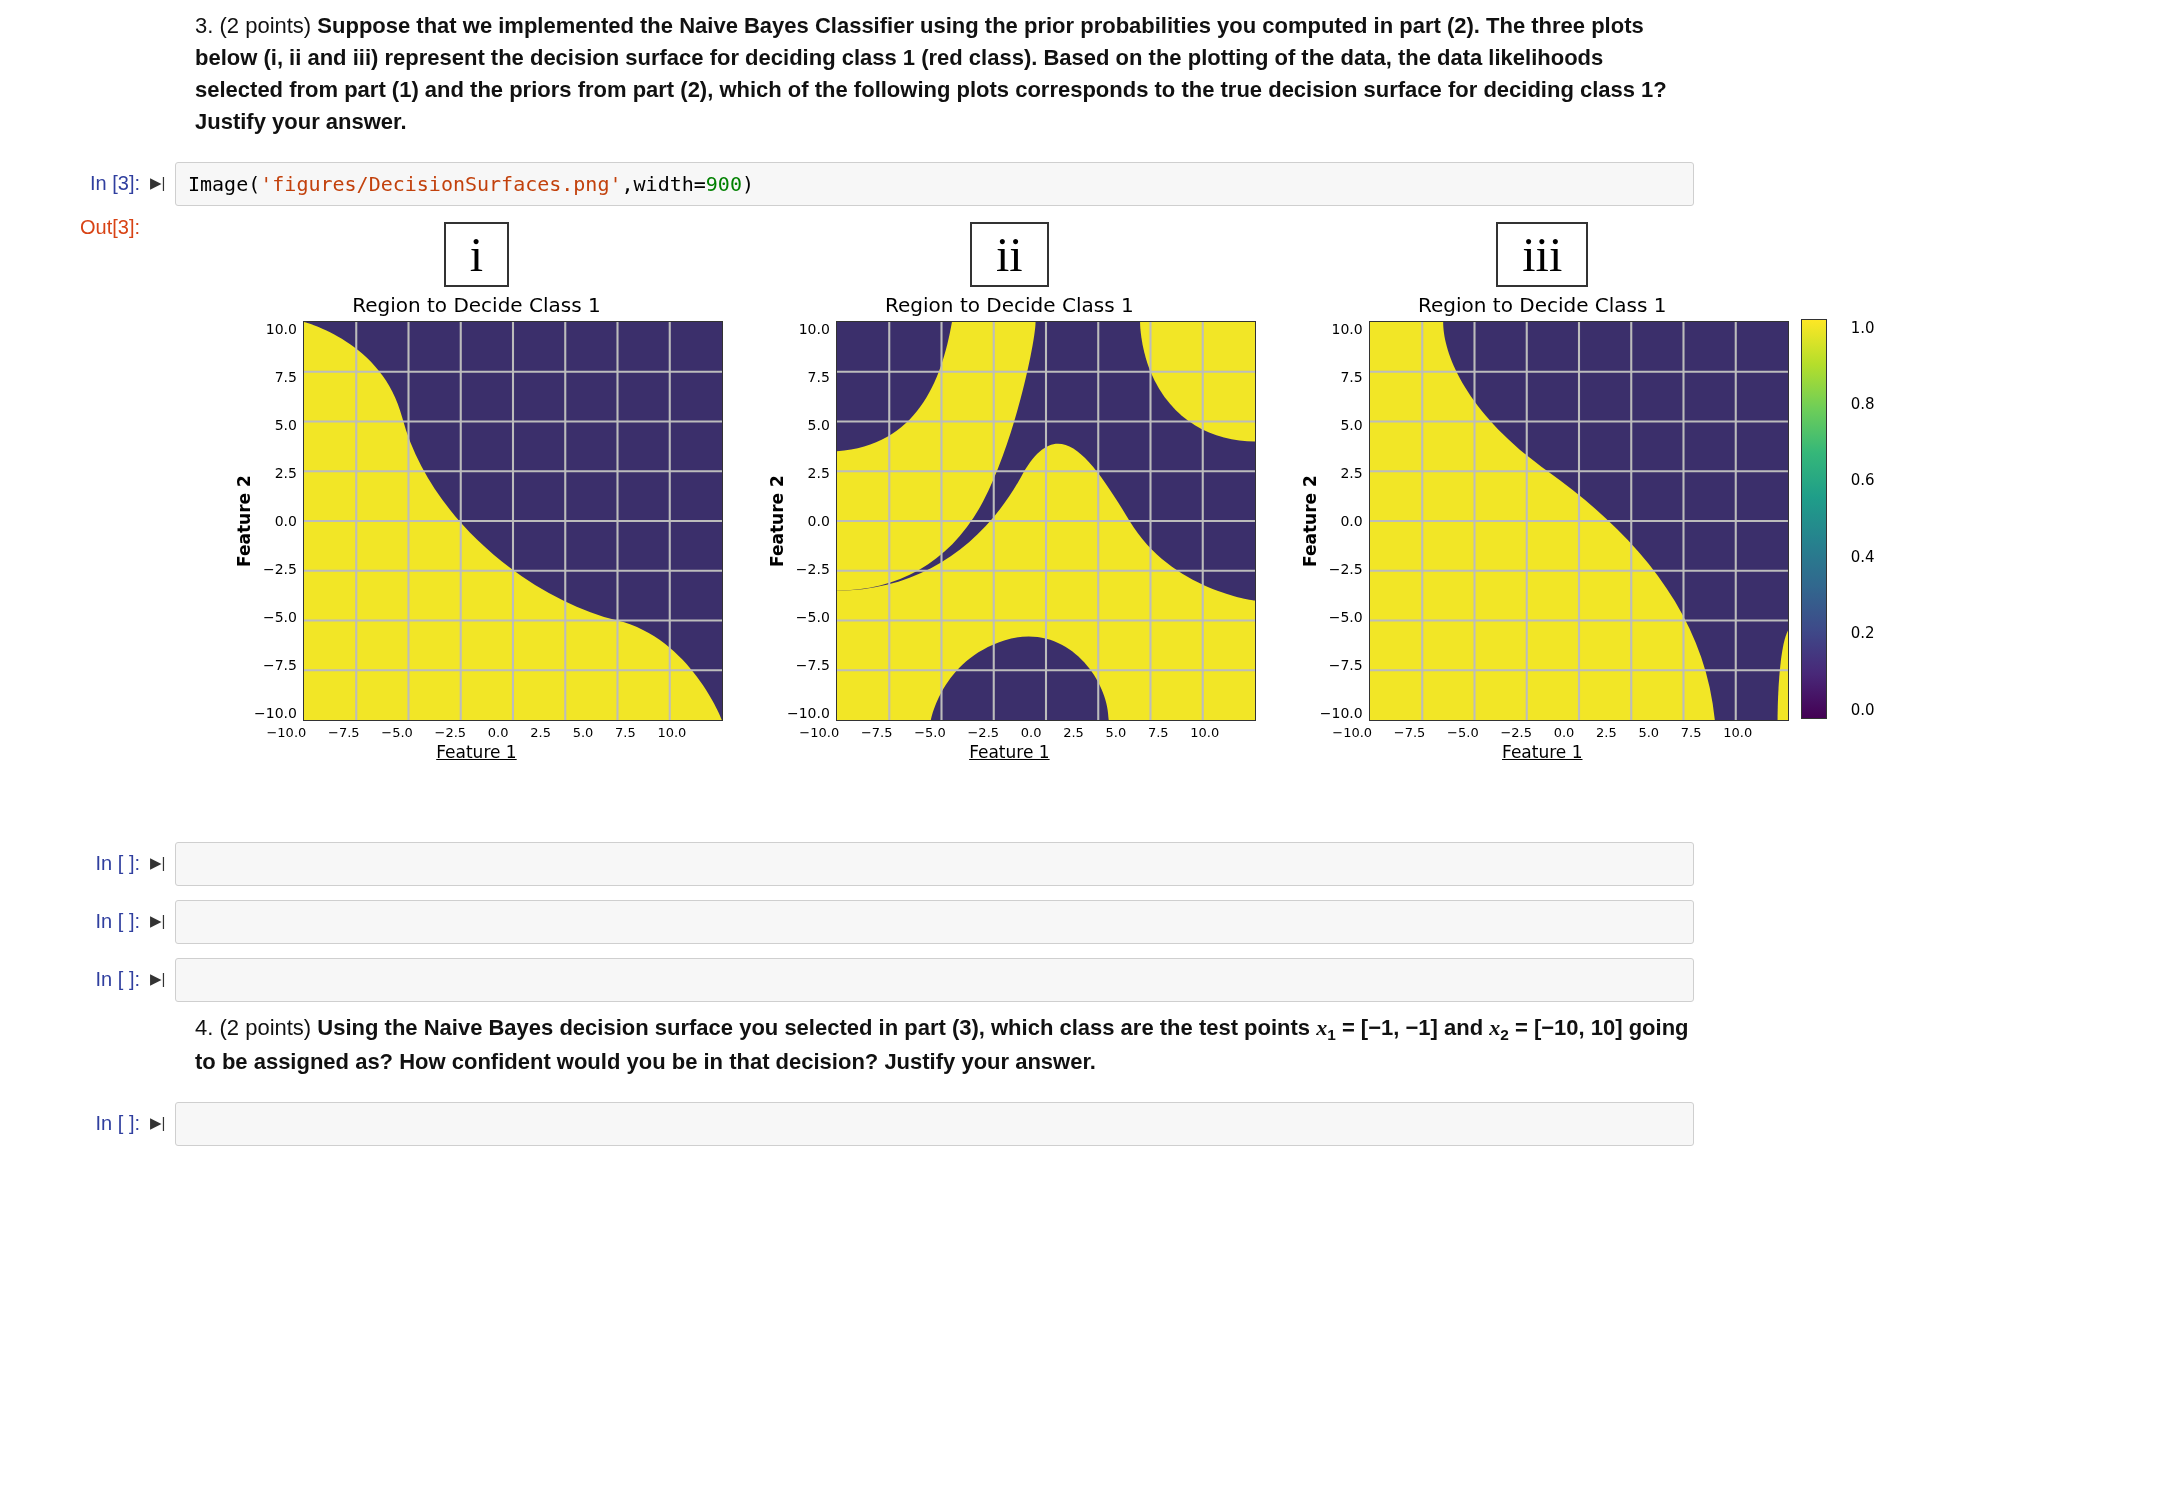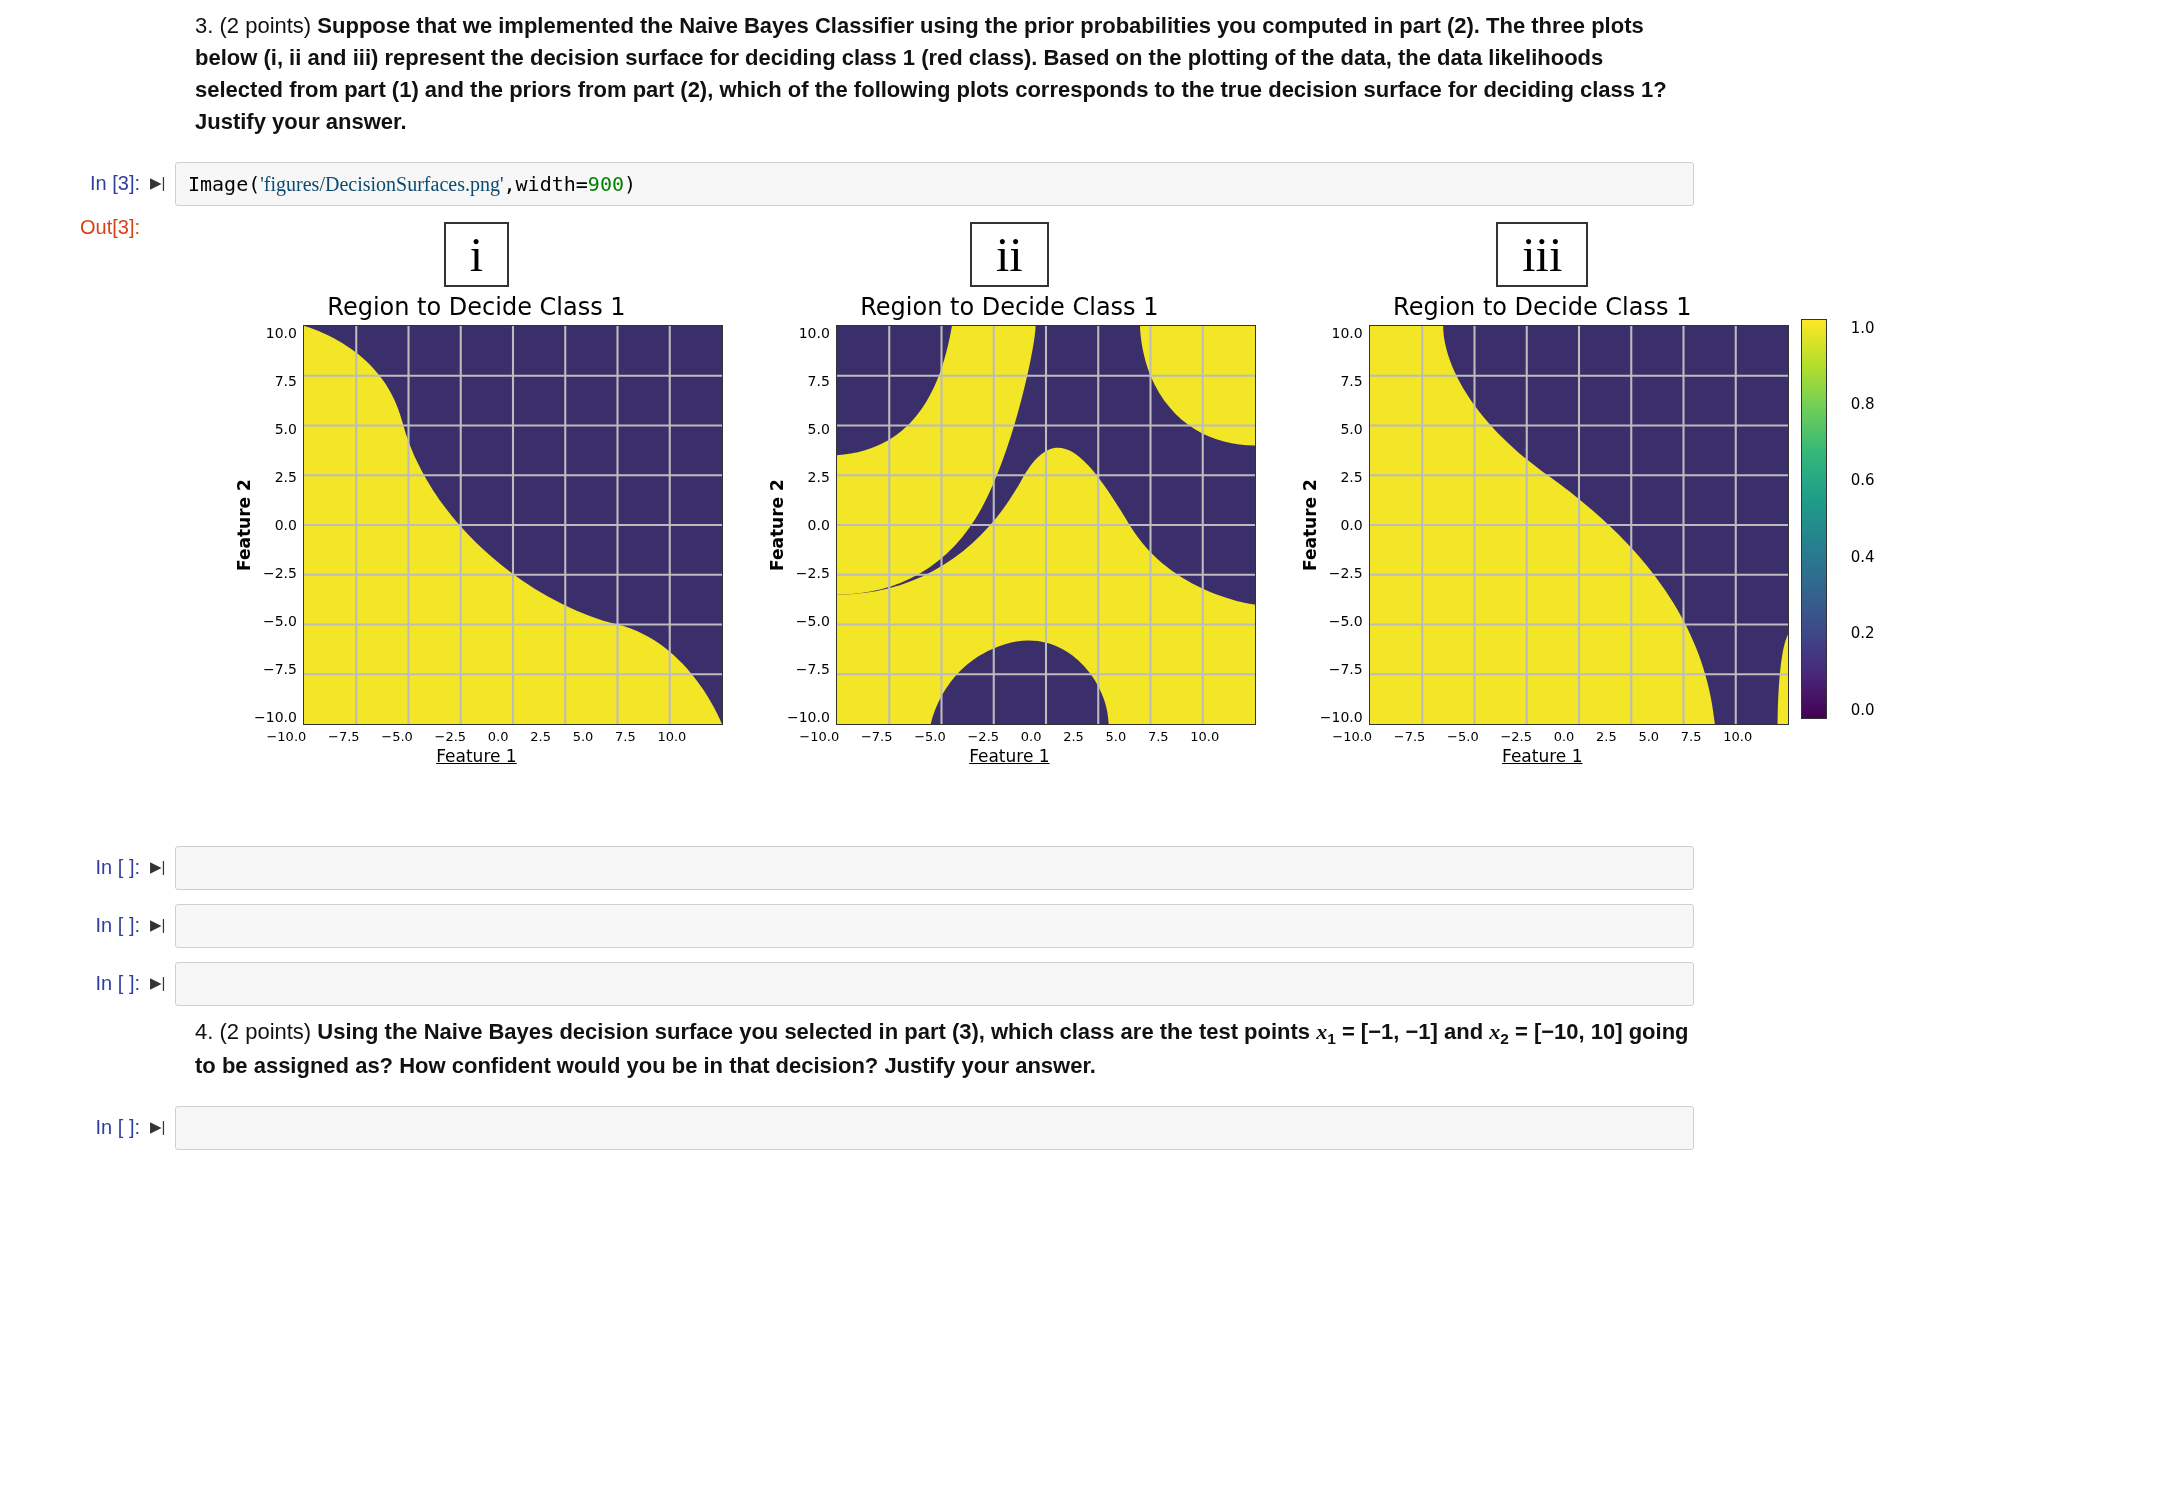--- a/index.html
+++ b/index.html
@@ -52,21 +52,21 @@
     background: #f7f7f7;
     border: 1px solid #cfcfcf;
     border-radius: 3px;
     padding: 9px 12px;
     font-family: Menlo, Consolas, "DejaVu Sans Mono", monospace;
     font-size: 20px;
     min-height: 44px;
     color: #000;
   }
   .tok-func { color: #000; }
-  .tok-str { color: #0c4a6e; font-family: Liberation Serif, serif; }
+  .tok-str { color: #c2410c; }
   .tok-num { color: #008000; text-align: right; }
   .output-area {
     flex: 1;
     padding: 8px 0 0 0;
   }
   .plots-row {
     display: flex;
     gap: 40px;
     margin: 8px 0 10px 55px;
   }
@@ -79,21 +79,21 @@
     border: 2px solid #333;
     padding: 3px 24px;
     font-family: "Times New Roman", serif;
     font-size: 48px;
     font-weight: 400;
     margin-bottom: 6px;
     background: #fff;
   }
   .plot-title {
     font-family: "DejaVu Sans", Arial, sans-serif;
-    font-size: 24px;
+    font-size: 20px;
     margin-bottom: 4px;
   }
   .plotwrap {
     display: flex;
     align-items: stretch;
   }
   .ylabel {
     writing-mode: vertical-rl;
     transform: rotate(180deg);
     font-size: 17px;

